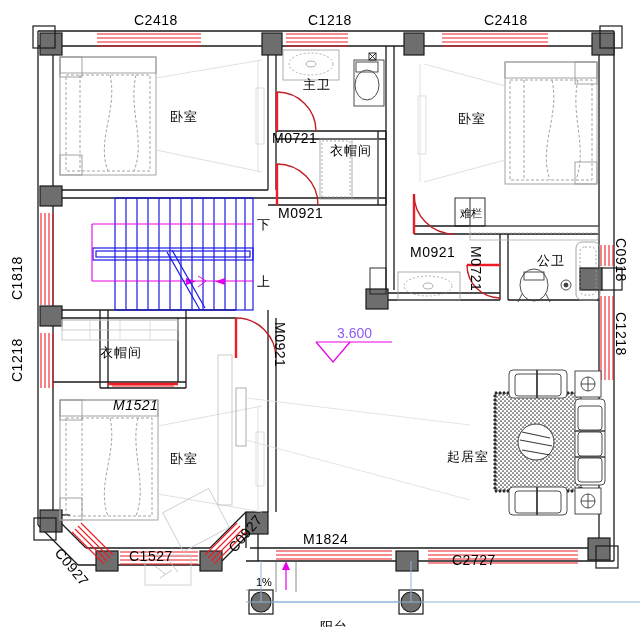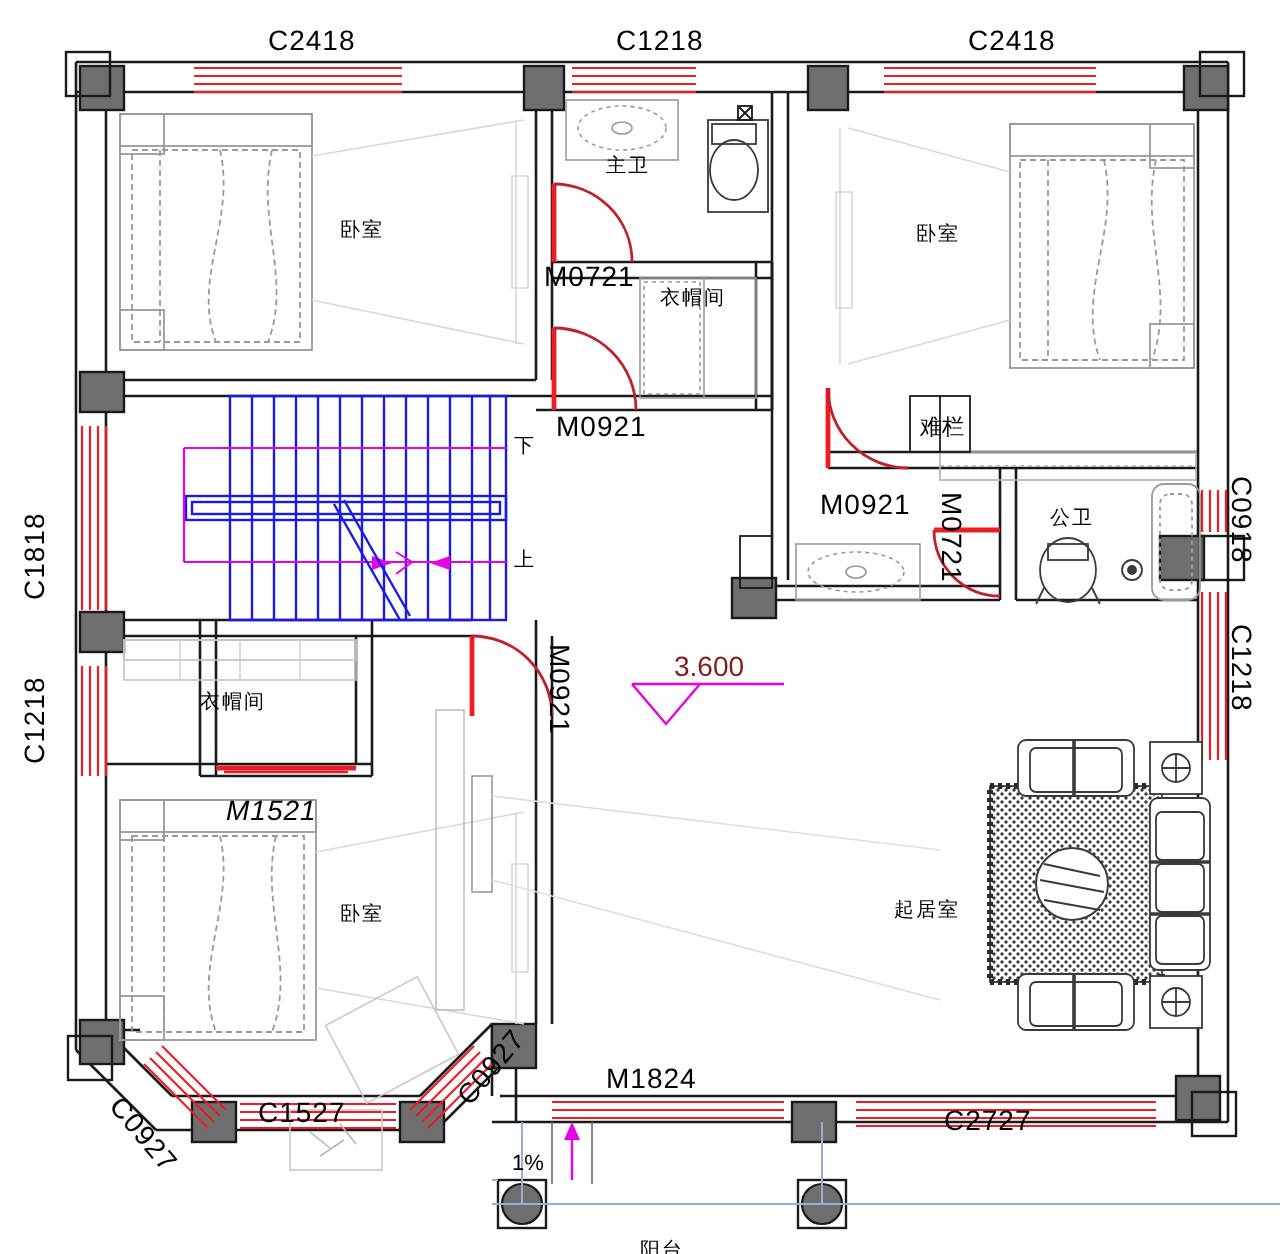--- a/index.html
+++ b/index.html
@@ -11,23 +11,23 @@
   #plan-root{
     position:relative;width:640px;height:627px;background:#ffffff;
   }
   #plan-svg{position:absolute;left:0;top:0;width:640px;height:627px;display:block;}
   .lbl{
     position:absolute;white-space:nowrap;color:#000;
     font-family:"Liberation Sans","DejaVu Sans",sans-serif;
     pointer-events:none;
   }
   .dimlbl{font-size:14px;letter-spacing:0.5px;}
-  .roomlbl{font-size:10px;letter-spacing:1px;}
+  .roomlbl{font-size:13px;letter-spacing:1px;}
   .smalllbl{font-size:10px;}
-  .elev{font-size:14px;color:#7f1d1d;}
+  .elev{font-size:14px;color:#8b5cf6;}
   .rot90{transform:rotate(-90deg);transform-origin:left top;}
   .rot90cw{transform:rotate(90deg);transform-origin:left top;}
   .rotdiagL{transform:rotate(50deg);transform-origin:left top;}
   .rotdiagR{transform:rotate(-50deg);transform-origin:left top;}
 </style>
 </head>
 <body>
 
 <div id="plan-root">
 
@@ -512,21 +512,21 @@
     <path d="M276 561 V592"></path>
     <path d="M296 561 V592"></path>
   </g>
 
 </svg>
 
 <div class="lbl roomlbl" style="left:170px;top:108px;">卧室</div>
 <div class="lbl roomlbl" style="left:303px;top:76px;">主卫</div>
 <div class="lbl roomlbl" style="left:330px;top:142px;">衣帽间</div>
 <div class="lbl roomlbl" style="left:458px;top:110px;">卧室</div>
-<div class="lbl roomlbl" style="left:525px;top:252px;">公卫</div>
+<div class="lbl roomlbl" style="left:537px;top:252px;">公卫</div>
 <div class="lbl smalllbl" style="left:460px;top:206px;font-size:11px;">难栏</div>
 <div class="lbl roomlbl" style="left:100px;top:344px;">衣帽间</div>
 <div class="lbl roomlbl" style="left:170px;top:450px;">卧室</div>
 <div class="lbl roomlbl" style="left:447px;top:448px;">起居室</div>
 <div class="lbl roomlbl" style="left:320px;top:570px;margin-top:48px;">阳台</div>
 
 <div class="lbl roomlbl" style="left:257px;top:216px;">下</div>
 <div class="lbl roomlbl" style="left:257px;top:273px;">上</div>
 
 <div class="lbl dimlbl" style="left:134px;top:12px;">C2418</div>
@@ -535,21 +535,21 @@
 
 <div class="lbl dimlbl rot90" style="left:9px;top:300px;">C1818</div>
 <div class="lbl dimlbl rot90" style="left:9px;top:382px;">C1218</div>
 
 <div class="lbl dimlbl rot90cw" style="left:629px;top:238px;">C0918</div>
 <div class="lbl dimlbl rot90cw" style="left:629px;top:312px;">C1218</div>
 
 <div class="lbl dimlbl rotdiagL" style="left:64px;top:545px;">C0927</div>
 <div class="lbl dimlbl rotdiagR" style="left:225px;top:545px;">C0927</div>
 <div class="lbl dimlbl" style="left:129px;top:548px;">C1527</div>
-<div class="lbl dimlbl" style="left:472px;top:552px;">C2727</div>
+<div class="lbl dimlbl" style="left:452px;top:552px;">C2727</div>
 
 <div class="lbl dimlbl" style="left:272px;top:130px;">M0721</div>
 <div class="lbl dimlbl" style="left:278px;top:205px;">M0921</div>
 <div class="lbl dimlbl" style="left:410px;top:244px;">M0921</div>
 <div class="lbl dimlbl rot90cw" style="left:484px;top:246px;">M0721</div>
 <div class="lbl dimlbl rot90cw" style="left:288px;top:322px;">M0921</div>
 <div class="lbl dimlbl" style="left:113px;top:397px;font-style:italic;">M1521</div>
 <div class="lbl dimlbl" style="left:303px;top:531px;">M1824</div>
 
 <div class="lbl elev" style="left:337px;top:325px;">3.600</div>

